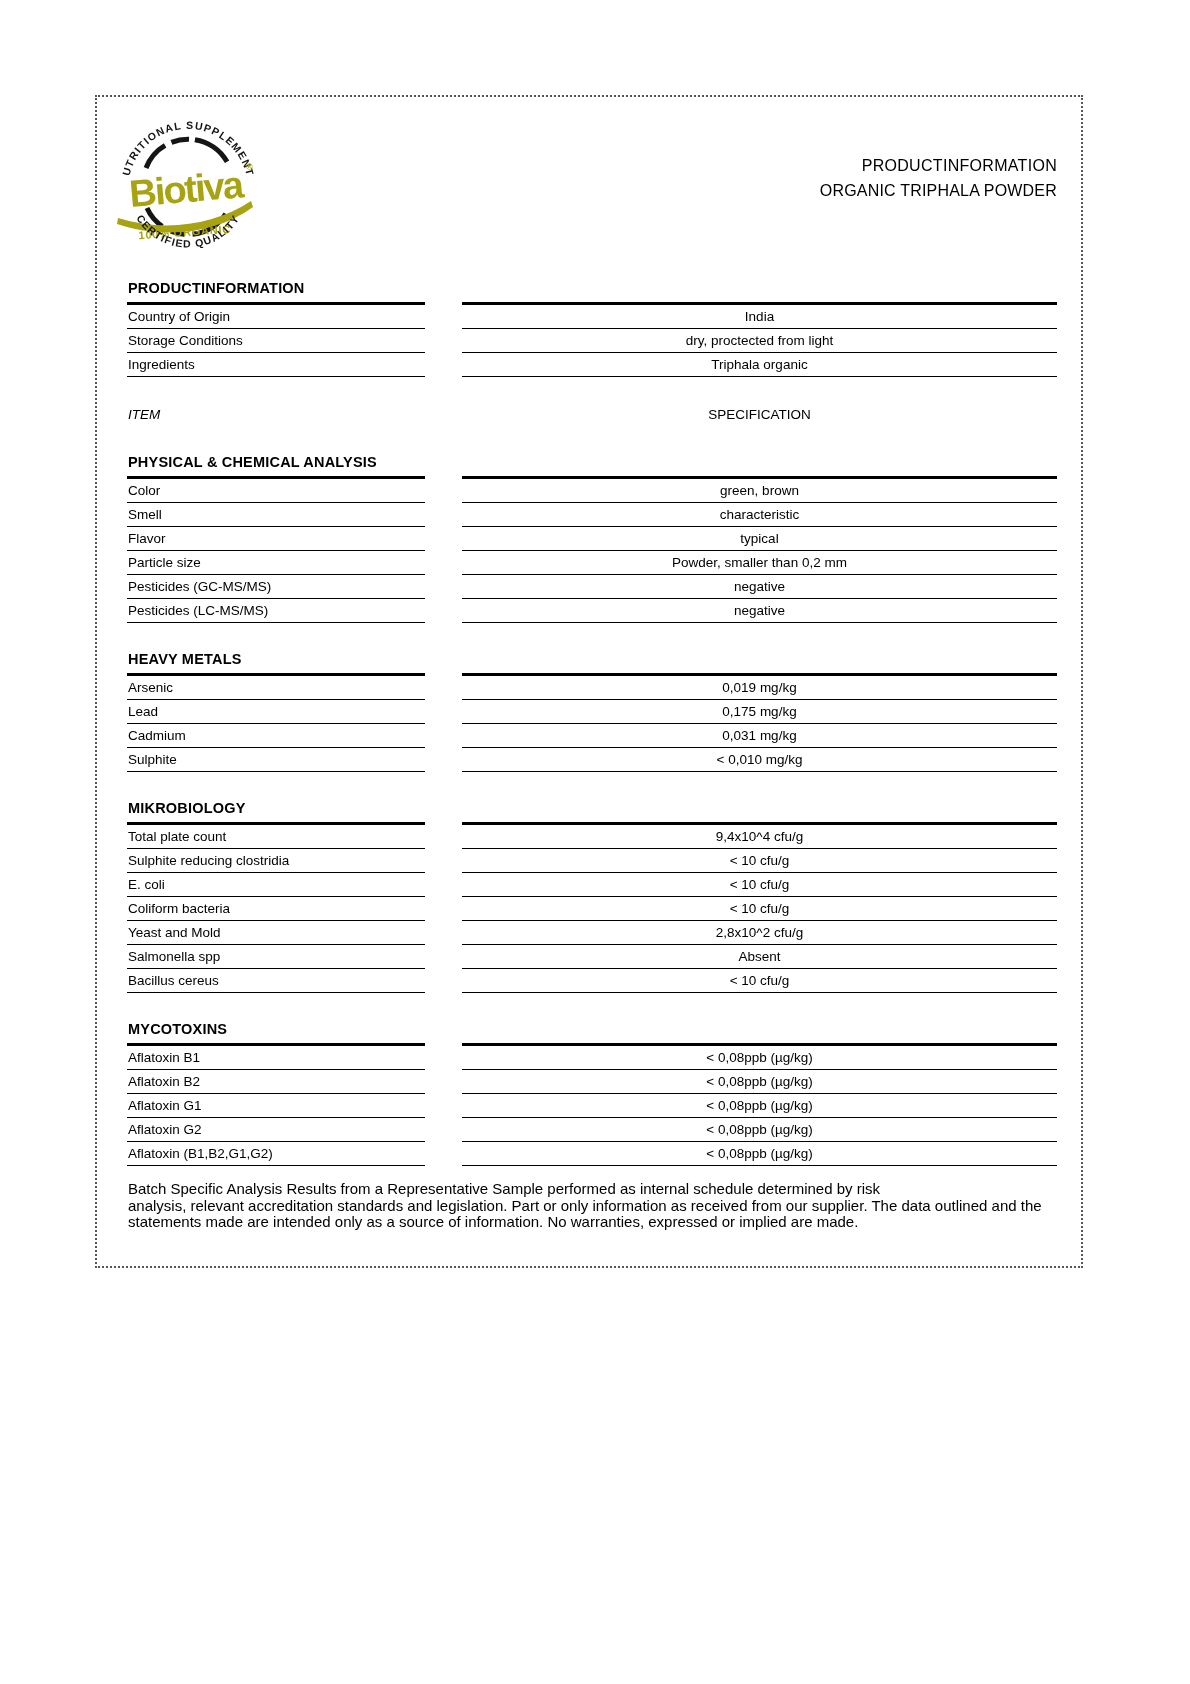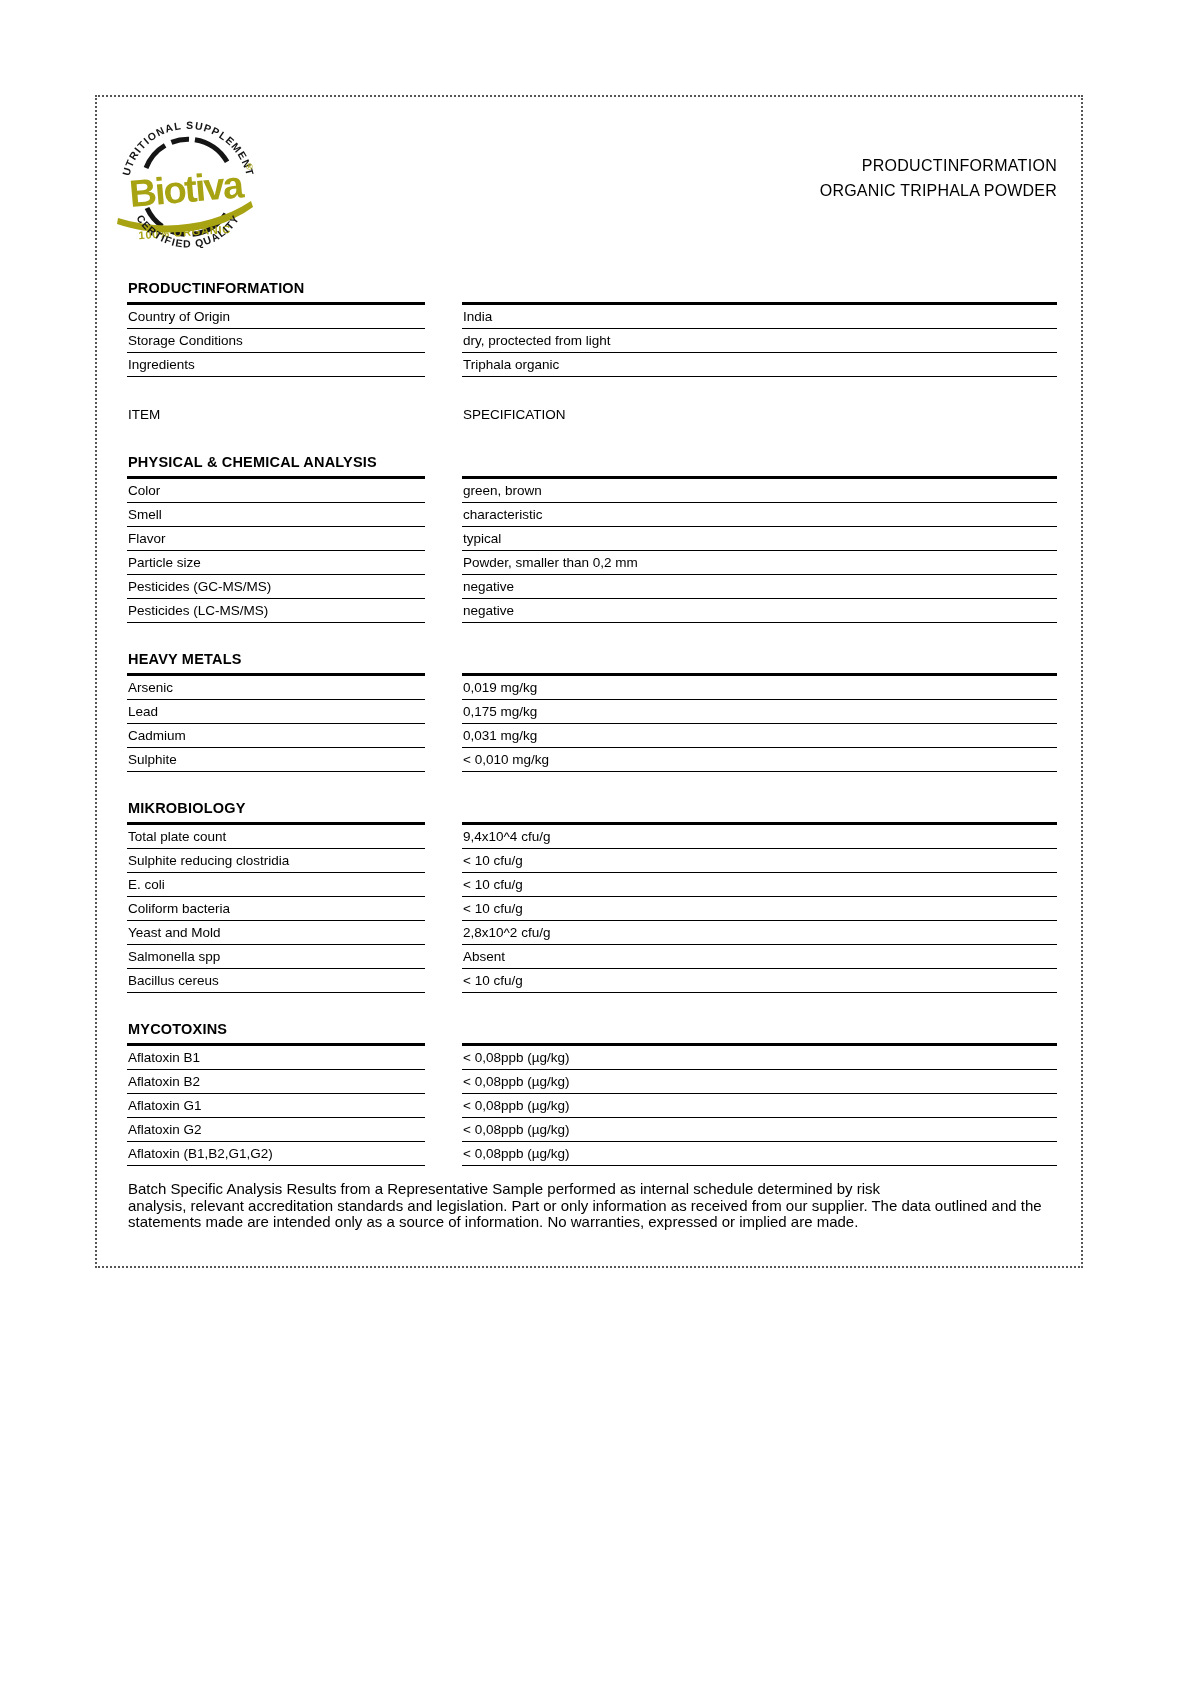--- a/index.html
+++ b/index.html
@@ -51,21 +51,21 @@
   }
   .title2 {
     font-size: 16px;
     font-weight: 400;
     margin-top: 9px;
     letter-spacing: 0.2px;
   }
   
   .row { display: flex; gap: 37px; }
   .cell-l { width: 298px; box-sizing: border-box; }
-  .cell-r { flex: 1; text-align: left; box-sizing: border-box; }
+  .cell-r { flex: 1; text-align: center; box-sizing: border-box; }
   .trow .cell-l, .trow .cell-r {
     border-bottom: 1.5px solid #000;
     padding: 4px 1px 3px 1px;
     font-size: 13.5px;
     line-height: 16px;
   }
   .shead { margin-top: 28px; }
   .shead .cell-l, .shead .cell-r {
     border-bottom: 3px solid #000;
     padding: 0 1px 5px 1px;
@@ -78,21 +78,21 @@
   }
   .item-row {
     margin-top: 26px;
     margin-bottom: 2px;
   }
   .item-row .cell-l, .item-row .cell-r {
     font-size: 13.5px;
     padding: 4px 1px 3px 1px;
     line-height: 16px;
   }
-  .item-row .cell-l { }
+  .item-row .cell-l { font-style: italic; }
   
   .disclaimer {
     margin-top: 15px;
     font-size: 15px;
     line-height: 16.5px;
     padding-left: 1px;
   }
   
   .olive { fill: #a8a312; }
   .arc-text {

